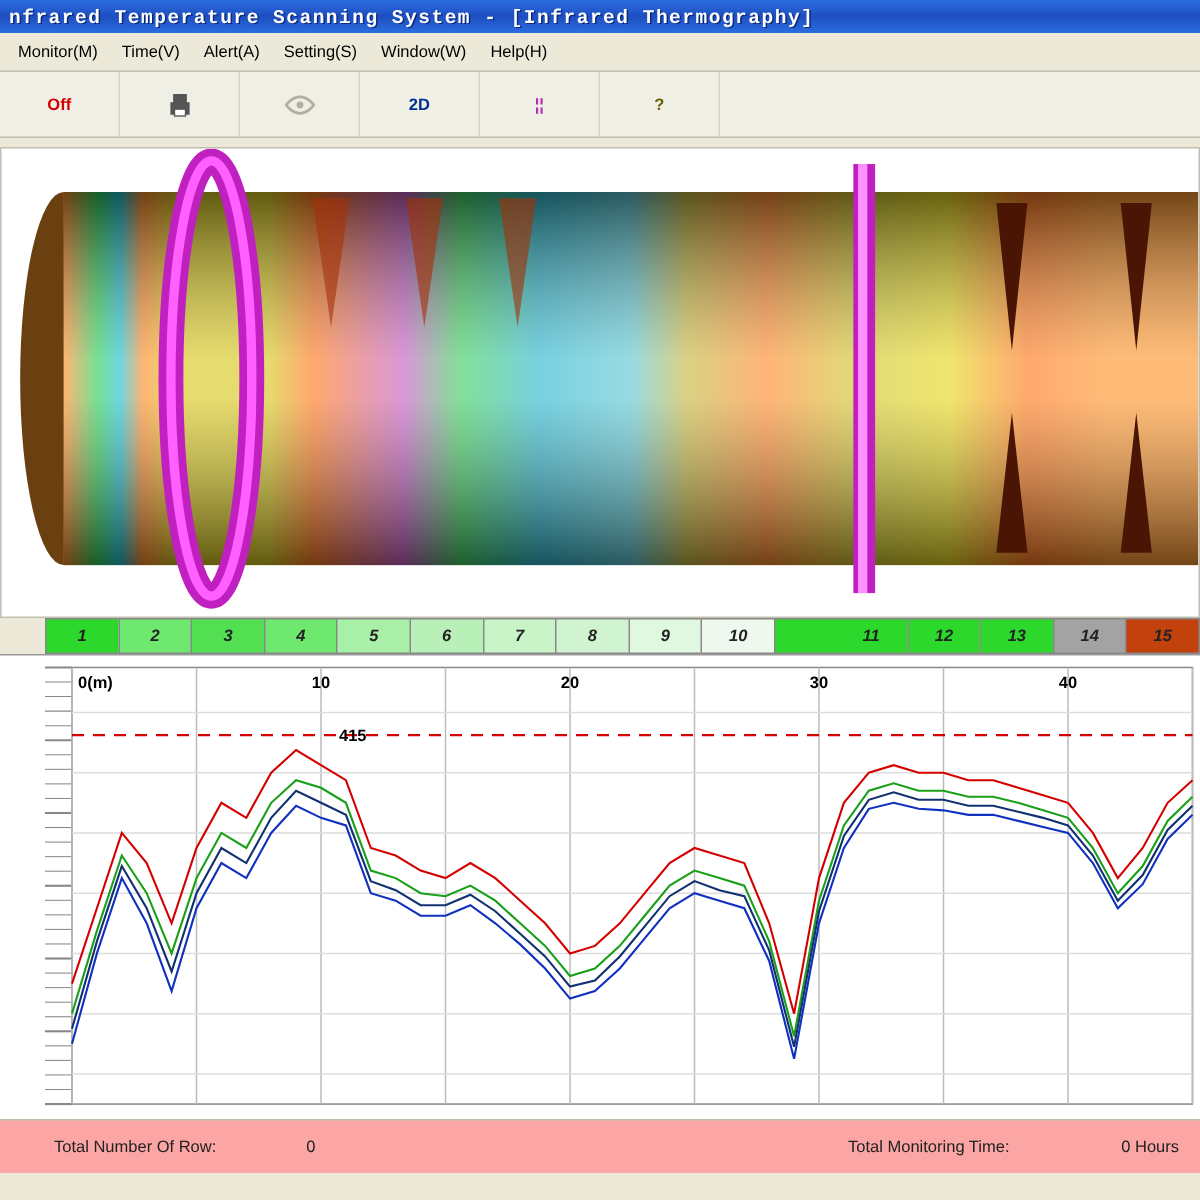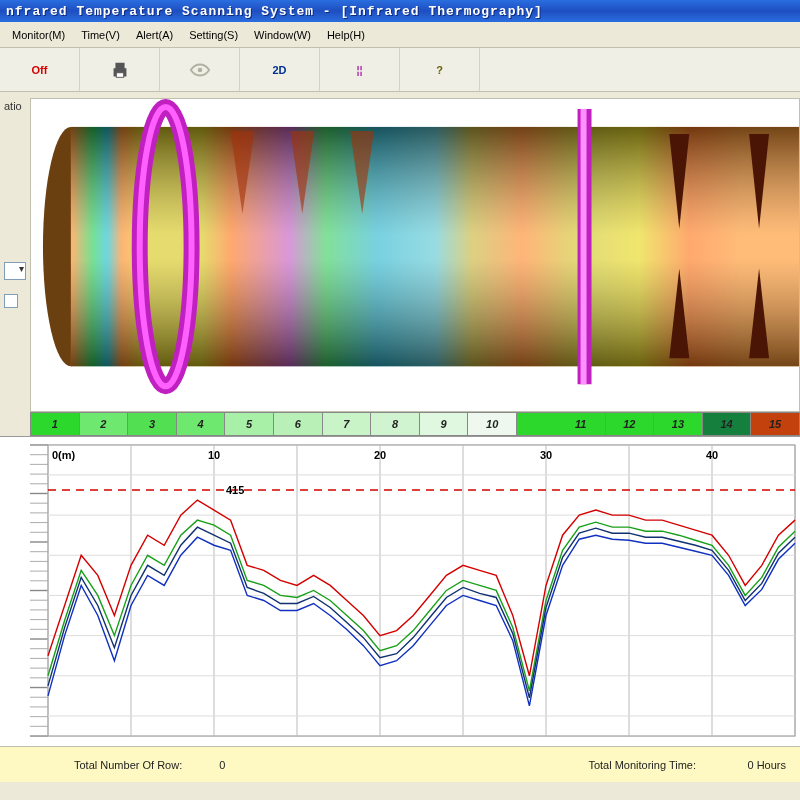--- a/index.html
+++ b/index.html
@@ -20,21 +20,21 @@
   .leftpane { width: 30px; padding: 8px 4px; font-size: 11px; color: #333; }
   .leftpane .drop { width: 22px; height: 18px; background: #fff; border: 1px solid #7f9db9; margin-top: 150px; position: relative; }
   .leftpane .drop::after { content:"▾"; position:absolute; right:1px; top:0; font-size:10px; color:#333; }
   .leftpane .chk { width:14px; height:14px; background:#fff; border:1px solid #7f9db9; margin-top:14px; }
   .canvas3d { flex: 1; background: #fff; border: 1px solid #c0c0b0; margin: 6px 0 0 0; overflow: hidden; }
   .rulerstrip { height: 24px; margin-left: 30px; display: flex; }
   .rulerstrip .cell { flex:1; border: 1px solid #888; border-right: none; display:flex; align-items:center; justify-content:center; font-weight:bold; color:#222; font-style: italic; }
   .rulerstrip .cell:last-child { border-right:1px solid #888; }
   .chartzone { height: 310px; margin-left: 0; background: #fff; border-top: 1px solid #999; position: relative; }
   .chartzone svg { width: 100%; height: 100%; display: block; }
-  .statusbar { height: 36px; background: #fef9c3; border-top: 1px solid #c0c0b0; display: flex; align-items: center; padding: 0 14px 0 74px; color: #222; }
+  .statusbar { height: 36px; background: #fca5a5; border-top: 1px solid #c0c0b0; display: flex; align-items: center; padding: 0 14px 0 36px; color: #222; gap: 23px; }
   .statusbar .gap { flex: 1; }
 </style>
 </head>
 <body>
 
 <div class="titlebar">
   <span>nfrared Temperature Scanning System - [Infrared Thermography]</span>
 </div>
 
 <div class="menubar">
@@ -63,25 +63,20 @@
   <div class="tb d2">2D</div>
   <div class="tb bars">
     <span>¦¦</span>
   </div>
   <div class="tb help">
     <span>?</span>
   </div>
 </div>
 
 <div class="workarea">
-  <div class="leftpane">
-    <div>atio</div>
-    <div class="drop"></div>
-    <div class="chk"></div>
-  </div>
   <div class="canvas3d">
     <svg viewBox="0 0 770 310" preserveAspectRatio="none">
       <defs>
         <linearGradient id="shade" x1="0" y1="0" x2="0" y2="1">
           <stop offset="0" stop-color="rgba(0,0,0,0.55)"></stop>
           <stop offset="0.45" stop-color="rgba(255,255,255,0.35)"></stop>
           <stop offset="0.55" stop-color="rgba(255,255,255,0.35)"></stop>
           <stop offset="1" stop-color="rgba(0,0,0,0.55)"></stop>
         </linearGradient>
         <linearGradient id="heat" x1="0" y1="0" x2="1" y2="0">
@@ -132,21 +127,21 @@
     <div class="cell" style="background: rgb(110, 232, 110);">4</div>
     <div class="cell" style="background: rgb(168, 240, 168);">5</div>
     <div class="cell" style="background: rgb(184, 240, 184);">6</div>
     <div class="cell" style="background: rgb(200, 244, 200);">7</div>
     <div class="cell" style="background: rgb(208, 244, 208);">8</div>
     <div class="cell" style="background: rgb(224, 248, 224);">9</div>
     <div class="cell" style="background: rgb(238, 248, 238);">10</div>
     <div class="cell" style="background: rgb(43, 216, 43); padding-left: 40px;">11</div>
     <div class="cell" style="background: rgb(43, 216, 43);">12</div>
     <div class="cell" style="background: rgb(43, 216, 43);">13</div>
-    <div class="cell" style="background: #15803d;">14</div>
+    <div class="cell" style="background: #a3a3a3;">14</div>
     <div class="cell" style="background: #c2410c;">15</div>
   </div>
 
 <div class="chartzone">
   <svg id="chartsvg" viewBox="0 0 800 310" preserveAspectRatio="none">
       <rect x="48" y="8" width="747" height="292" fill="#fff" stroke="#888"></rect>
       <line x1="30" y1="8" x2="48" y2="8" stroke="#888" stroke-width="1.4"></line>
       <line x1="30" y1="17.733333333333334" x2="48" y2="17.733333333333334" stroke="#888" stroke-width="0.7"></line>
       <line x1="30" y1="27.466666666666665" x2="48" y2="27.466666666666665" stroke="#888" stroke-width="0.7"></line>
       <line x1="30" y1="37.2" x2="48" y2="37.2" stroke="#888" stroke-width="0.7"></line>

